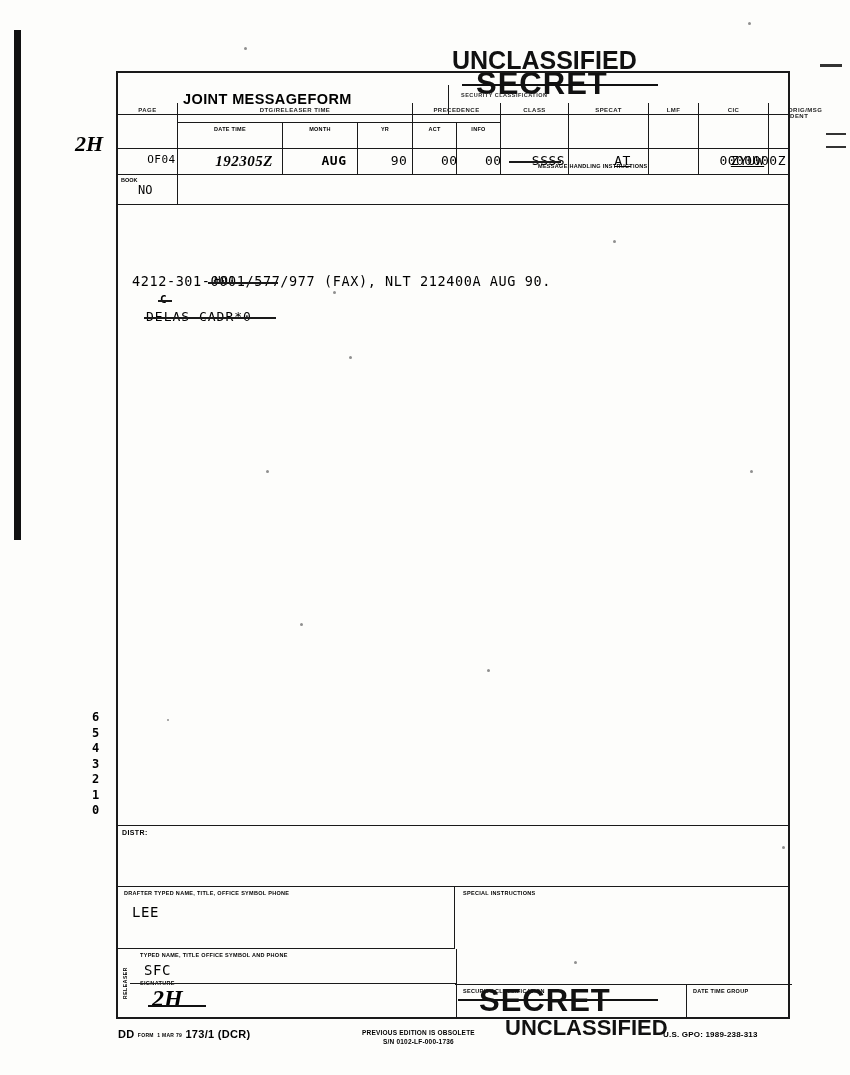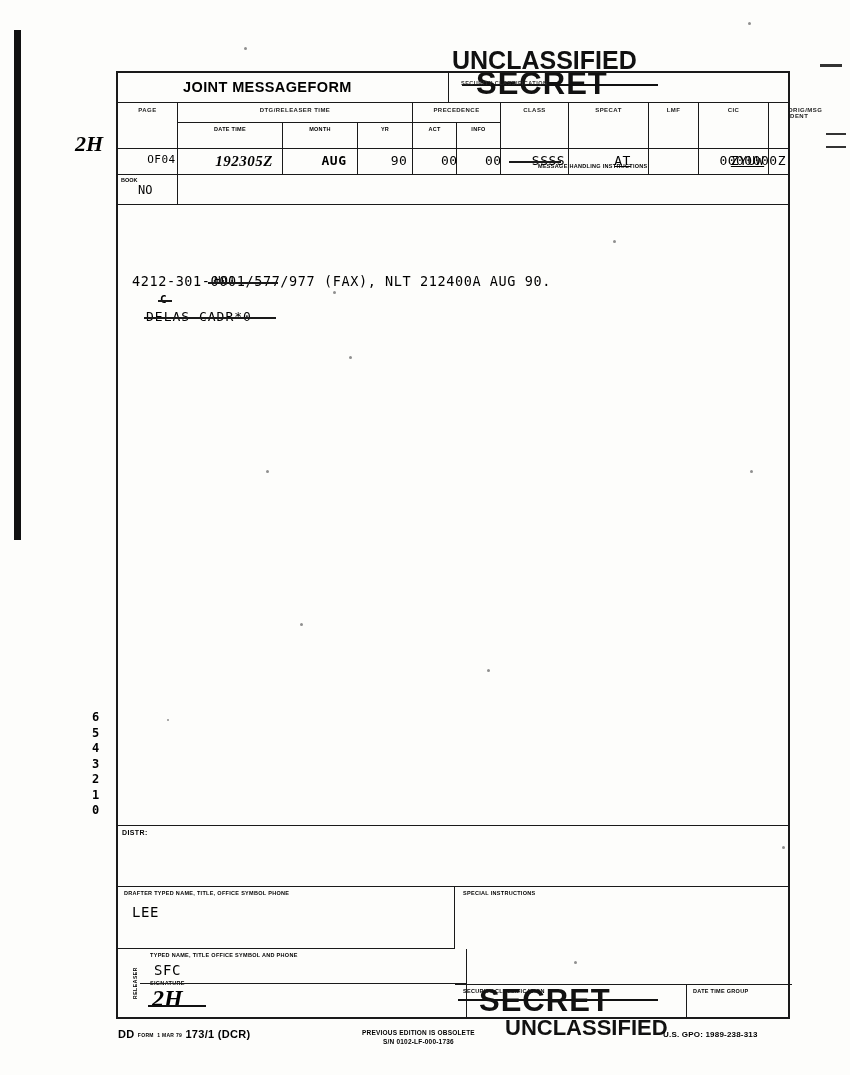--- a/index.html
+++ b/index.html
@@ -53,21 +53,21 @@
     top: 71px;
     width: 674px;
     height: 948px;
     border: 2px solid #1a1a1a;
     box-sizing: border-box;
   }
 
   
   .hdr {
     position: absolute;
-    left: 0; top: 0;
+    left: 0; top: 12px;
     width: 100%;
     height: 30px;
     border-bottom: 1.5px solid #1a1a1a;
     box-sizing: border-box;
   }
   .hdr-title {
     position: absolute;
     left: 65px;
     top: 6px;
     font-size: 14.5px;
@@ -272,21 +272,21 @@
     position: absolute;
     left: 0; top: 0;
     width: 337px;
     height: 62px;
     border-right: 1.5px solid #1a1a1a;
     border-bottom: 1.2px solid #1a1a1a;
     box-sizing: border-box;
   }
   .released {
     position: absolute;
-    left: 12px; top: 62px;
+    left: 2px; top: 62px;
     width: 337px;
     height: 70px;
     border-right: 1.5px solid #1a1a1a;
     box-sizing: border-box;
   }
   .tiny-lab {
     font-size: 5.5px;
     font-weight: bold;
     letter-spacing: .3px;
     display: block;

